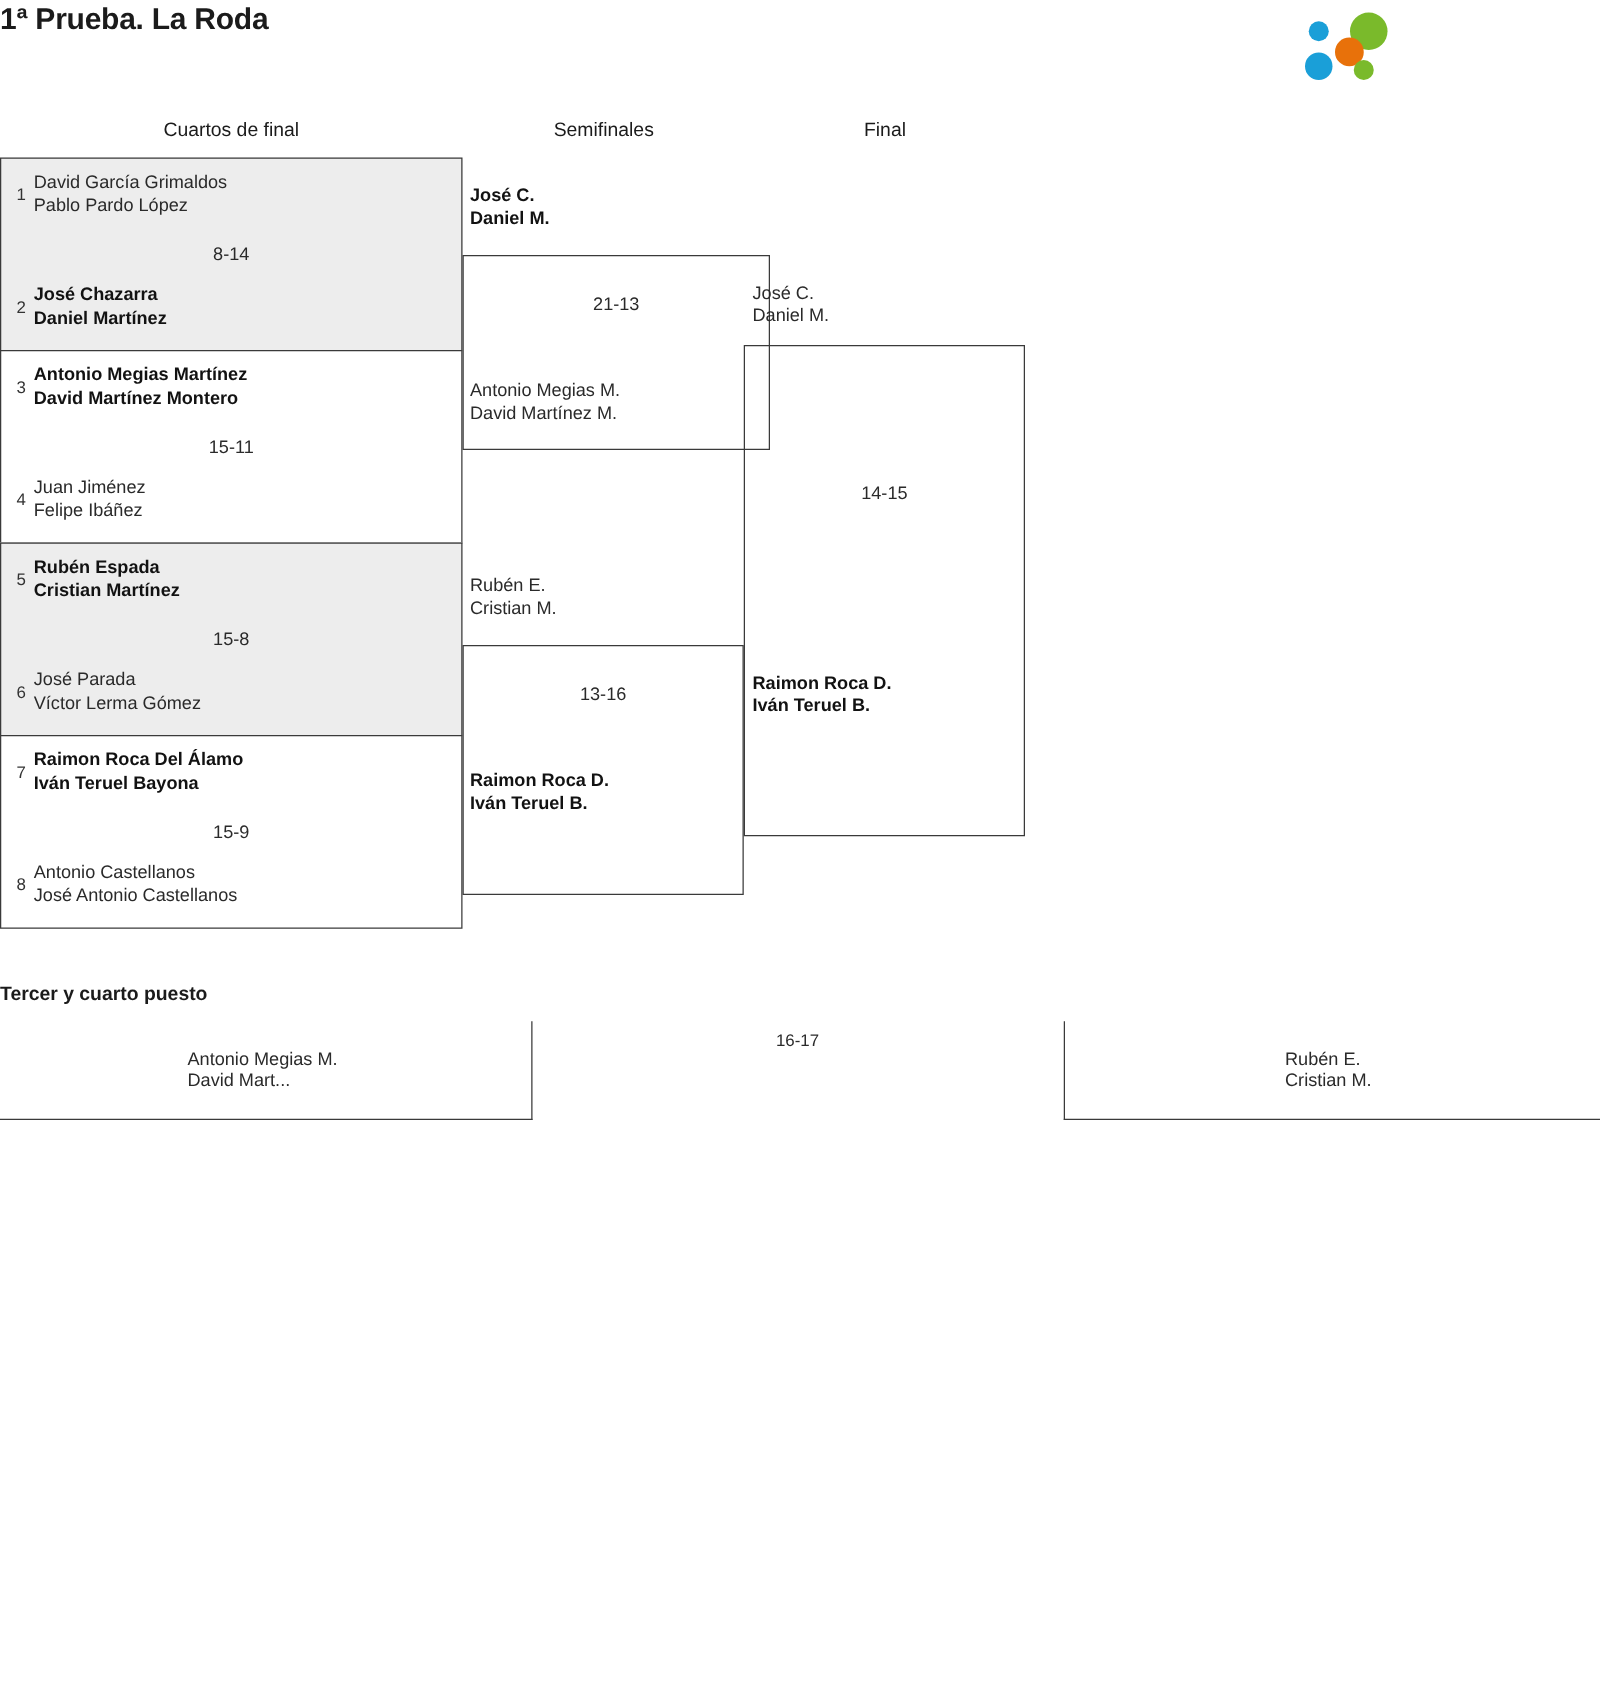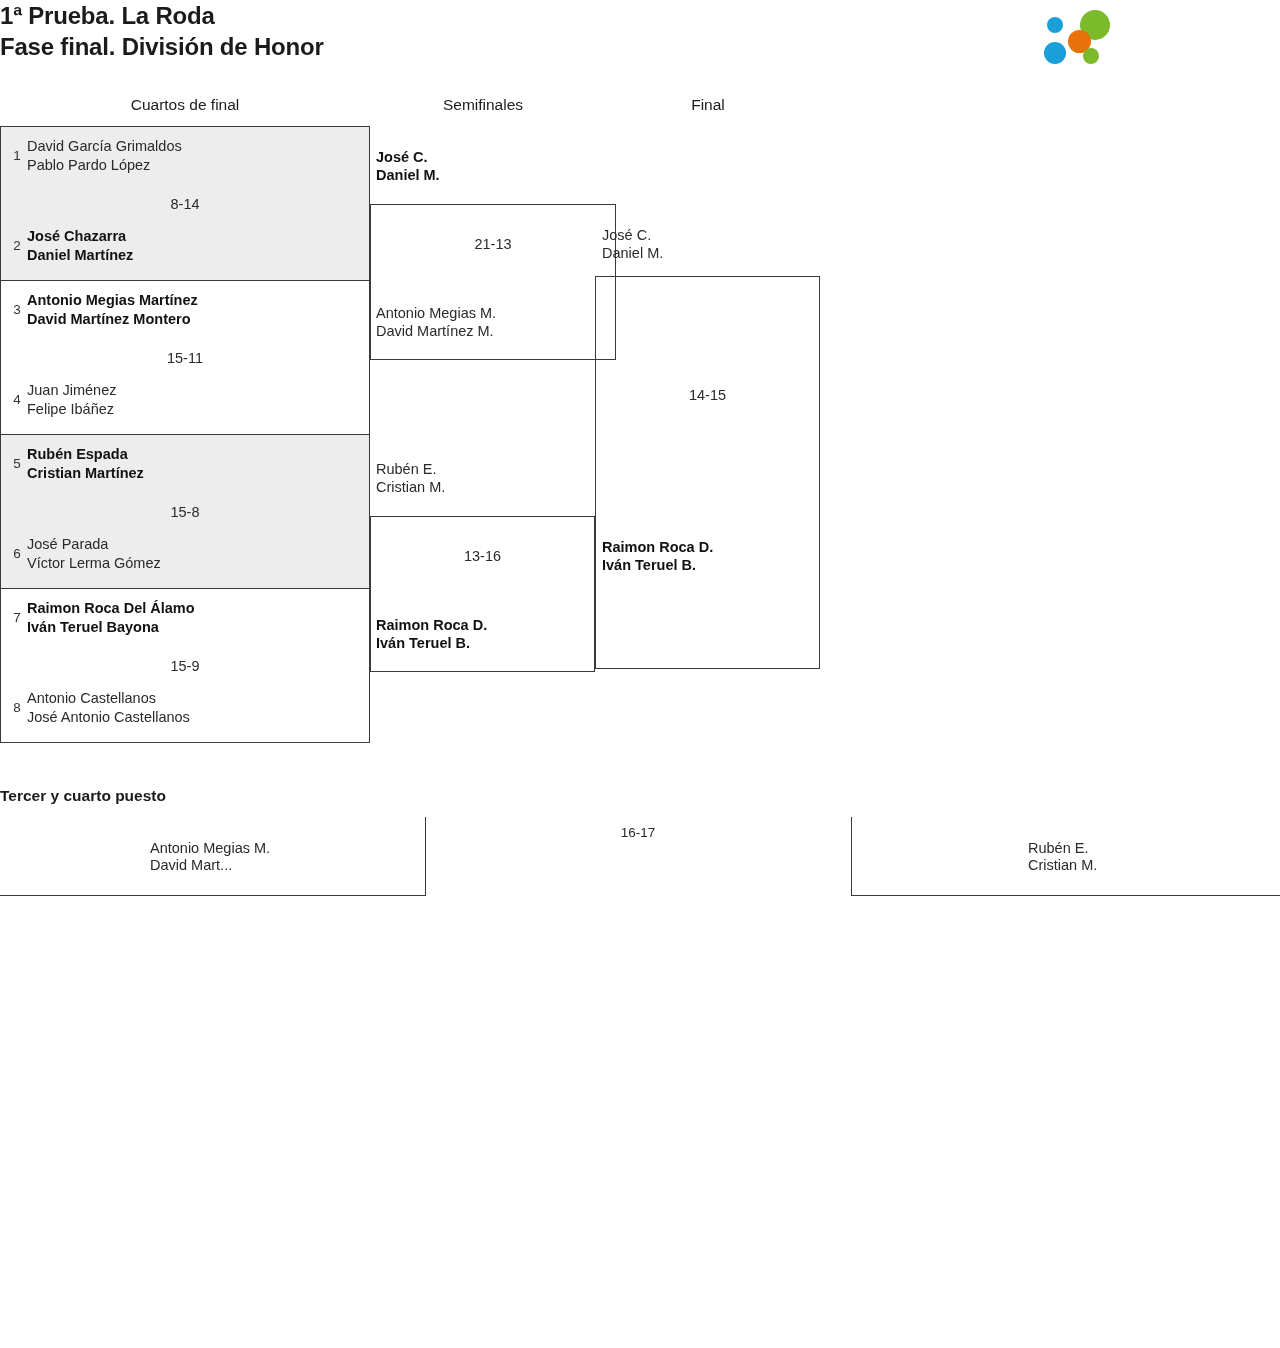--- a/index.html
+++ b/index.html
@@ -112,21 +112,21 @@
     color: #2a2a2a;
   }
 
   
   .sf-box {
     position: absolute;
     border: 1px solid #3a3a3a;
     background: transparent;
   }
   #sf-box-1 { left: 370px; top: 204px; width: 246px; height: 156px; }
-  #sf-box-2 { left: 370px; top: 516px; width: 225px; height: 156px; }
+  #sf-box-2 { left: 370px; top: 516px; width: 225px; height: 200px; }
   .sf-score {
     position: absolute;
     left: 0; right: 0; top: 31px;
     text-align: center;
     font-size: 14.5px;
     color: #2a2a2a;
   }
   .sf-team {
     position: absolute;
     left: 376px;
@@ -205,21 +205,20 @@
     text-align: center;
     font-size: 13.5px;
     color: #2a2a2a;
   }
 </style>
 </head>
 <body>
 
 <div id="header-title">
   <span class="line">1ª Prueba. La Roda</span>
-  <span class="line">Fase final. División de Honor</span>
 </div>
 
 <div id="brand-logo">
   <span class="dot dot-blue-sm"></span>
   <span class="dot dot-green-lg"></span>
   <span class="dot dot-orange"></span>
   <span class="dot dot-blue-lg"></span>
   <span class="dot dot-green-sm"></span>
 </div>
 

